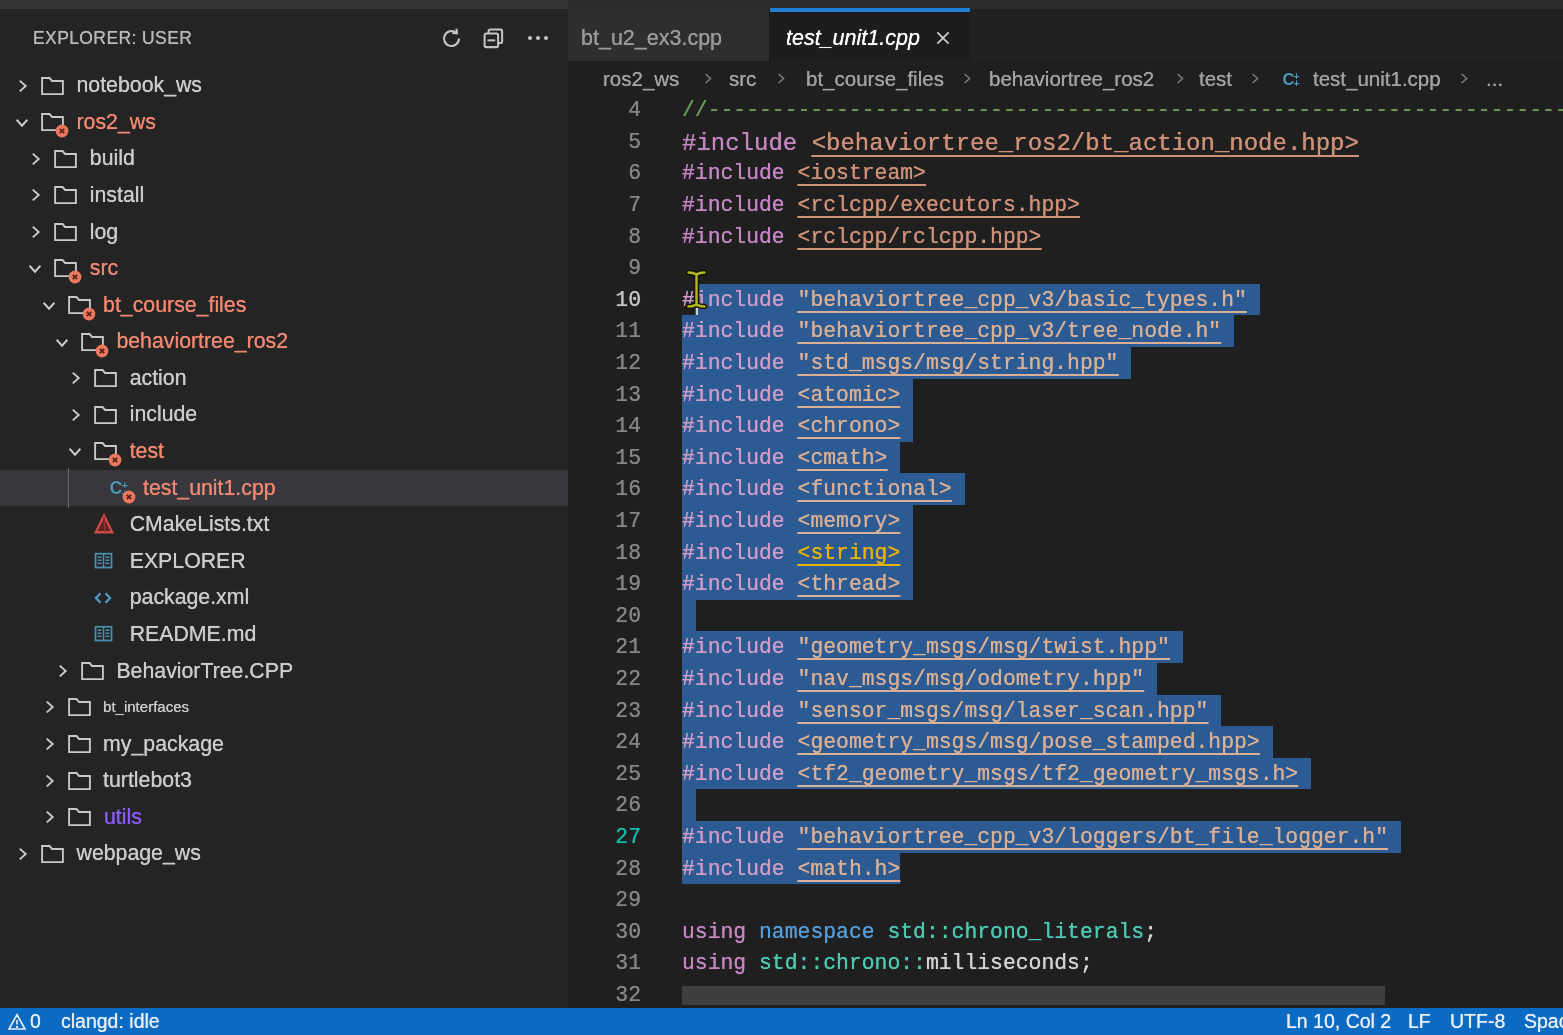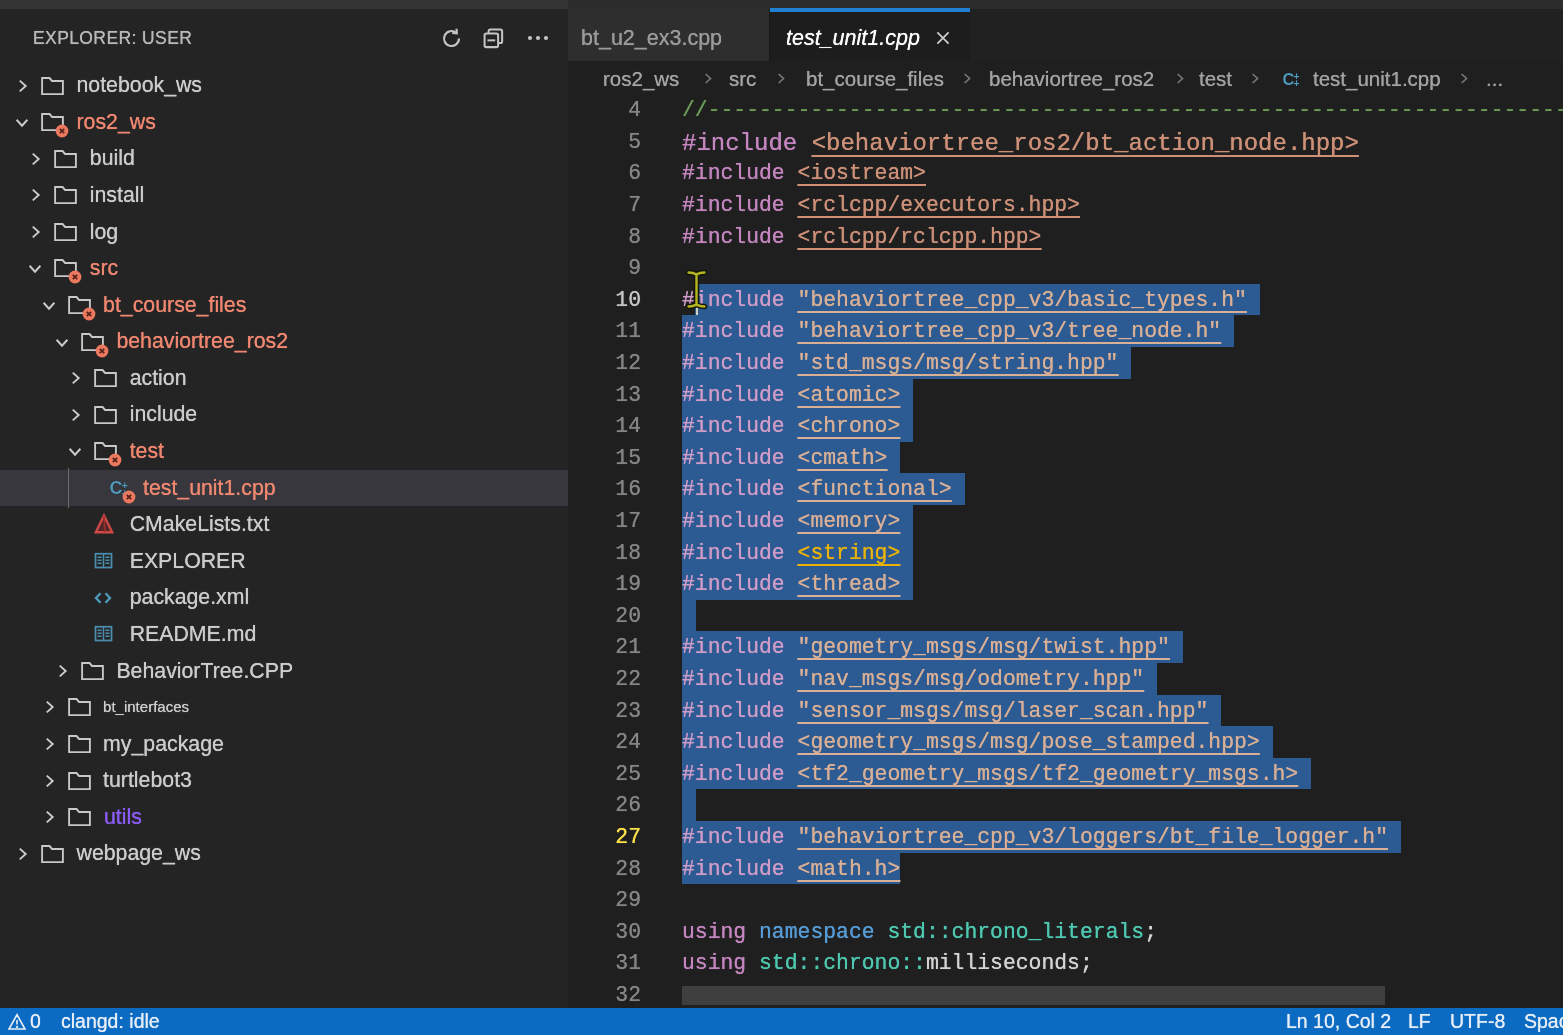--- a/index.html
+++ b/index.html
@@ -286,21 +286,21 @@
 <div style="position:absolute;left:682.0px;top:631.4px;height:31.60px;line-height:31.60px;font-size:21.4px;white-space:pre"><span class="mono"><span style="color:#cf9cc8">#include</span> <span style="color:#d9b096;text-decoration:underline;text-decoration-thickness:1.7px;text-underline-offset:4.5px;text-decoration-skip-ink:none">"geometry_msgs/msg/twist.hpp"</span></span></div>
 <div style="position:absolute;left:568px;top:663.0px;width:73px;height:31.60px;line-height:31.60px;font-size:21.4px;text-align:right;color:#858585"><span class="mono">22</span></div>
 <div style="position:absolute;left:682.0px;top:663.0px;height:31.60px;line-height:31.60px;font-size:21.4px;white-space:pre"><span class="mono"><span style="color:#cf9cc8">#include</span> <span style="color:#d9b096;text-decoration:underline;text-decoration-thickness:1.7px;text-underline-offset:4.5px;text-decoration-skip-ink:none">"nav_msgs/msg/odometry.hpp"</span></span></div>
 <div style="position:absolute;left:568px;top:694.6px;width:73px;height:31.60px;line-height:31.60px;font-size:21.4px;text-align:right;color:#858585"><span class="mono">23</span></div>
 <div style="position:absolute;left:682.0px;top:694.6px;height:31.60px;line-height:31.60px;font-size:21.4px;white-space:pre"><span class="mono"><span style="color:#cf9cc8">#include</span> <span style="color:#d9b096;text-decoration:underline;text-decoration-thickness:1.7px;text-underline-offset:4.5px;text-decoration-skip-ink:none">"sensor_msgs/msg/laser_scan.hpp"</span></span></div>
 <div style="position:absolute;left:568px;top:726.2px;width:73px;height:31.60px;line-height:31.60px;font-size:21.4px;text-align:right;color:#858585"><span class="mono">24</span></div>
 <div style="position:absolute;left:682.0px;top:726.2px;height:31.60px;line-height:31.60px;font-size:21.4px;white-space:pre"><span class="mono"><span style="color:#cf9cc8">#include</span> <span style="color:#d9b096;text-decoration:underline;text-decoration-thickness:1.7px;text-underline-offset:4.5px;text-decoration-skip-ink:none">&lt;geometry_msgs/msg/pose_stamped.hpp&gt;</span></span></div>
 <div style="position:absolute;left:568px;top:757.8px;width:73px;height:31.60px;line-height:31.60px;font-size:21.4px;text-align:right;color:#858585"><span class="mono">25</span></div>
 <div style="position:absolute;left:682.0px;top:757.8px;height:31.60px;line-height:31.60px;font-size:21.4px;white-space:pre"><span class="mono"><span style="color:#cf9cc8">#include</span> <span style="color:#d9b096;text-decoration:underline;text-decoration-thickness:1.7px;text-underline-offset:4.5px;text-decoration-skip-ink:none">&lt;tf2_geometry_msgs/tf2_geometry_msgs.h&gt;</span></span></div>
 <div style="position:absolute;left:568px;top:789.4px;width:73px;height:31.60px;line-height:31.60px;font-size:21.4px;text-align:right;color:#858585"><span class="mono">26</span></div>
-<div style="position:absolute;left:568px;top:821.0px;width:73px;height:31.60px;line-height:31.60px;font-size:21.4px;text-align:right;color:#fde047"><span class="mono">27</span></div>
+<div style="position:absolute;left:568px;top:821.0px;width:73px;height:31.60px;line-height:31.60px;font-size:21.4px;text-align:right;color:#14b8a6"><span class="mono">27</span></div>
 <div style="position:absolute;left:682.0px;top:821.0px;height:31.60px;line-height:31.60px;font-size:21.4px;white-space:pre"><span class="mono"><span style="color:#cf9cc8">#include</span> <span style="color:#d9b096;text-decoration:underline;text-decoration-thickness:1.7px;text-underline-offset:4.5px;text-decoration-skip-ink:none">"behaviortree_cpp_v3/loggers/bt_file_logger.h"</span></span></div>
 <div style="position:absolute;left:568px;top:852.6px;width:73px;height:31.60px;line-height:31.60px;font-size:21.4px;text-align:right;color:#858585"><span class="mono">28</span></div>
 <div style="position:absolute;left:682.0px;top:852.6px;height:31.60px;line-height:31.60px;font-size:21.4px;white-space:pre"><span class="mono"><span style="color:#cf9cc8">#include</span> <span style="color:#d9b096;text-decoration:underline;text-decoration-thickness:1.7px;text-underline-offset:4.5px;text-decoration-skip-ink:none">&lt;math.h&gt;</span></span></div>
 <div style="position:absolute;left:568px;top:884.2px;width:73px;height:31.60px;line-height:31.60px;font-size:21.4px;text-align:right;color:#858585"><span class="mono">29</span></div>
 <div style="position:absolute;left:568px;top:915.8px;width:73px;height:31.60px;line-height:31.60px;font-size:21.4px;text-align:right;color:#858585"><span class="mono">30</span></div>
 <div style="position:absolute;left:682.0px;top:915.8px;height:31.60px;line-height:31.60px;font-size:21.4px;white-space:pre"><span class="mono"><span style="color:#c586c0">using</span> <span style="color:#569cd6">namespace</span> <span style="color:#4ec9b0">std::chrono_literals</span><span style="color:#d4d4d4">;</span></span></div>
 <div style="position:absolute;left:568px;top:947.4px;width:73px;height:31.60px;line-height:31.60px;font-size:21.4px;text-align:right;color:#858585"><span class="mono">31</span></div>
 <div style="position:absolute;left:682.0px;top:947.4px;height:31.60px;line-height:31.60px;font-size:21.4px;white-space:pre"><span class="mono"><span style="color:#c586c0">using</span> <span style="color:#4ec9b0">std::chrono::</span><span style="color:#d4d4d4">milliseconds;</span></span></div>
 <div style="position:absolute;left:568px;top:979.0px;width:73px;height:31.60px;line-height:31.60px;font-size:21.4px;text-align:right;color:#858585"><span class="mono">32</span></div>
 <div style="position:absolute;left:682.0px;top:986px;width:703px;height:19px;background:rgba(130,130,130,0.32)"></div>

